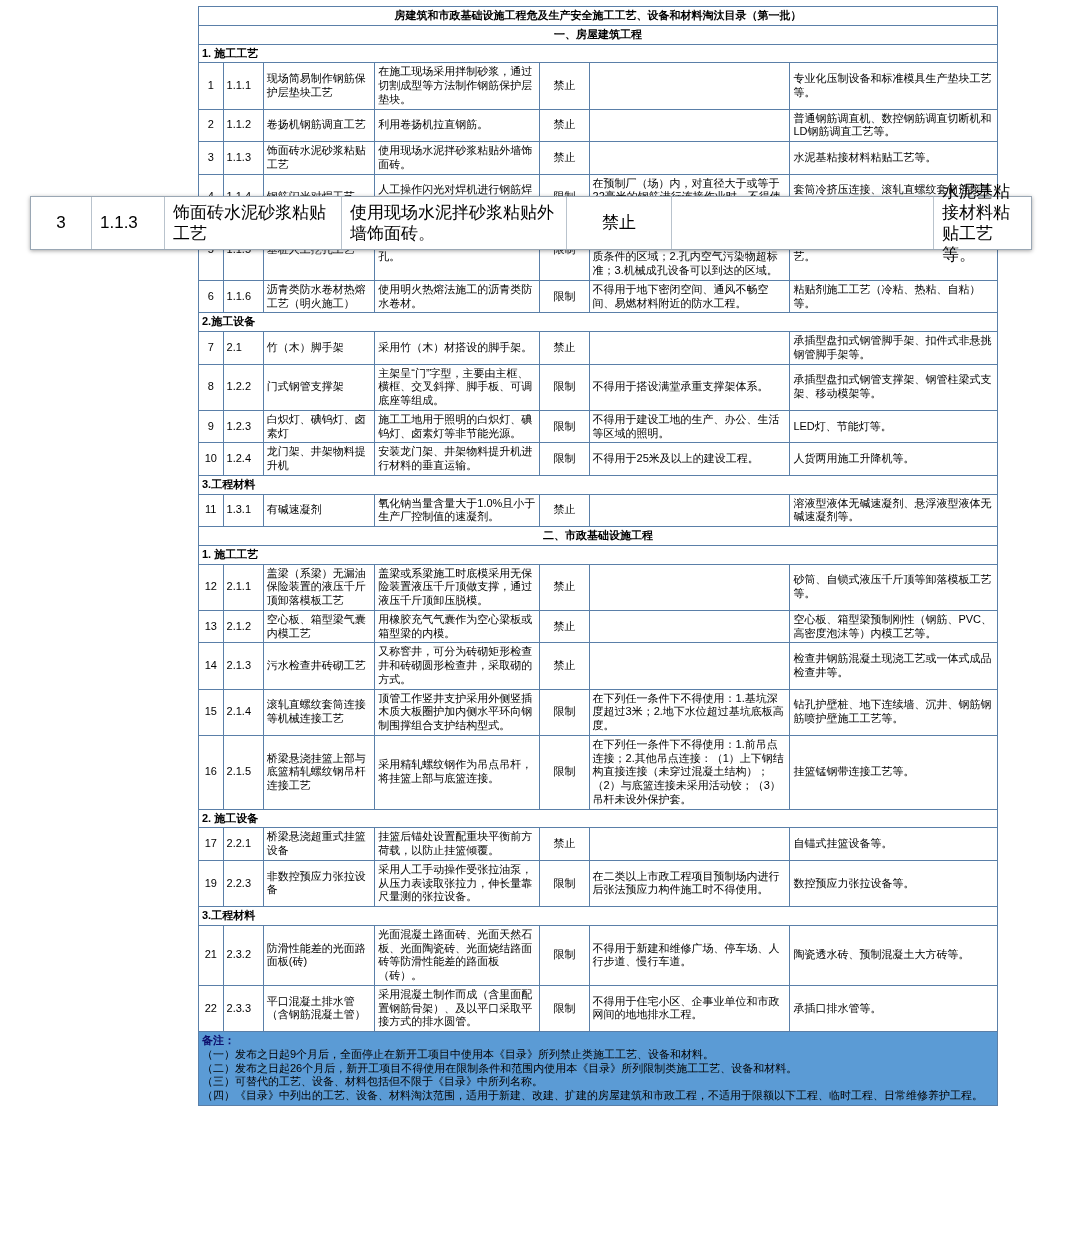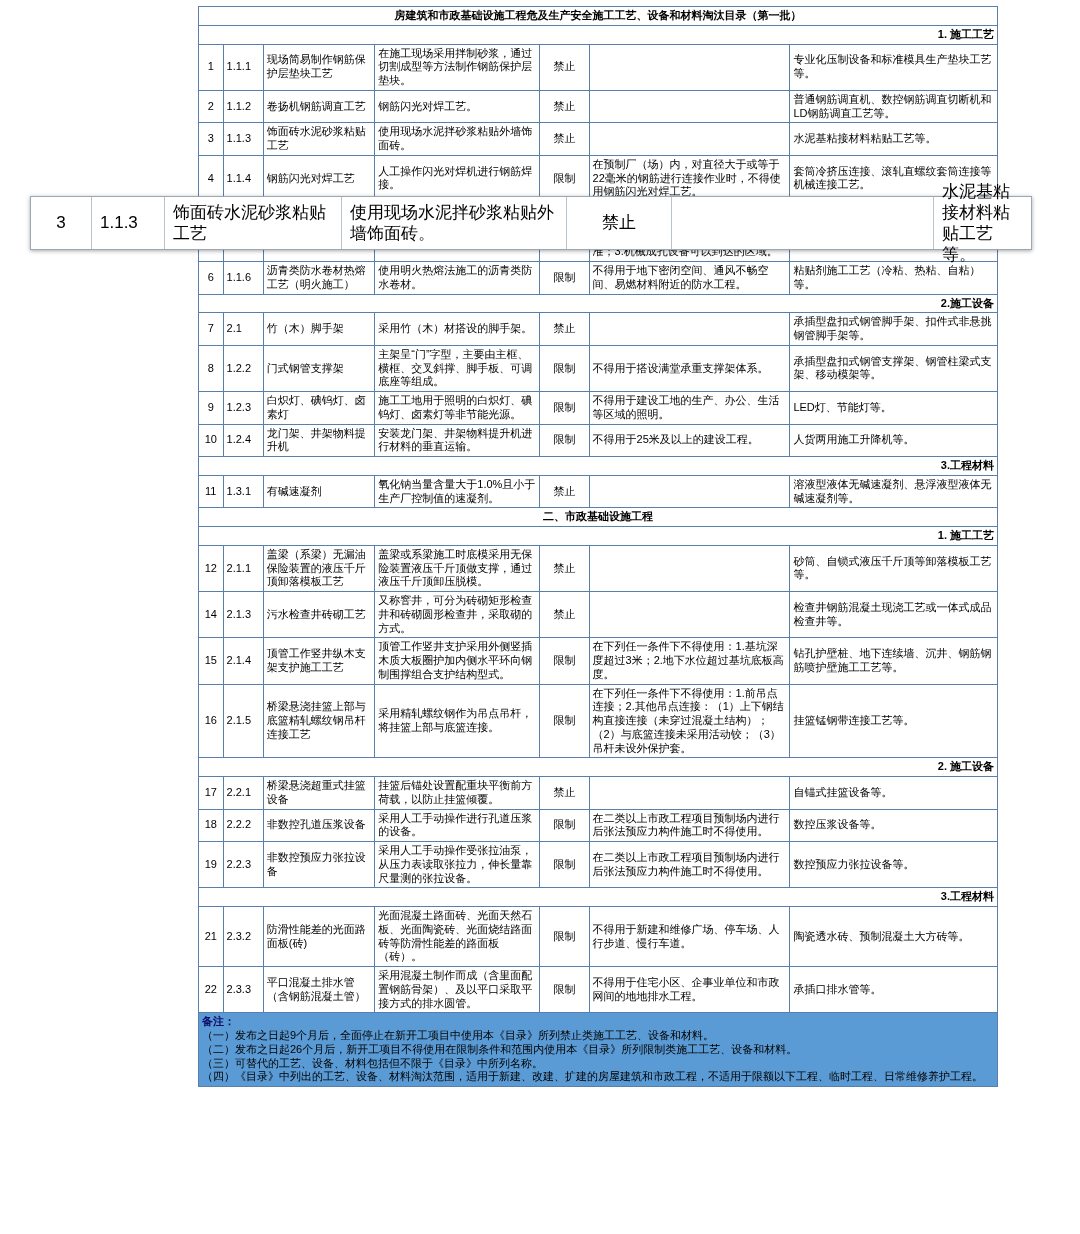--- a/index.html
+++ b/index.html
@@ -2,21 +2,21 @@
 <html><head>
 <meta charset="utf-8">
 <style>
   html,body{margin:0;padding:0;background:#fff;}
   body{font-family:"Liberation Sans","DejaVu Sans",sans-serif;}
   #page{position:relative;width:1080px;height:1234px;background:#fff;overflow:hidden;}
   table.main{position:absolute;left:198px;top:6px;width:800px;border-collapse:collapse;table-layout:fixed;}
   table.main td,table.main th{border:1px solid #5a7fa8;font-size:11px;color:#000;padding:2px 3px;vertical-align:middle;line-height:1.25;}
   .title-row td{border:1px solid #5a7fa8;background:#fff;text-align:center;font-weight:bold;font-size:13px;padding:7px 0;margin-left:16px;}
   .sec td{background:#fff;text-align:center;font-weight:bold;font-size:12px;padding:5px 0;}
-  .sec2 td{background:#fff;text-align:right;font-weight:bold;font-size:11.5px;padding:4px 0;}
+  .sec2 td{background:#fff;text-align:left;font-weight:bold;font-size:11.5px;padding:4px 0;}
   td.num{text-align:center;width:22px;}
   td.code{text-align:left;width:36px;}
   td.name{width:100px;}
   td.desc{width:148px;margin-top:20px;}
   td.type{text-align:center;width:44px;}
   td.limit{width:180px;}
   td.alt{width:186px;margin-left:25px;}
   .note{background:#5b9bd5;color:#0d0d6b;font-size:11px;line-height:1.45;padding:4px 6px;text-align:left;}
   .note b{color:#0d0d6b;}
   
@@ -43,39 +43,42 @@
       <col style="width:148px">
         <col style="width:44px">
         <col style="width:180px">
         <col style="width:186px">
     </colgroup>
     <tbody>
       <tr class="title-row">
         <td colspan="7">房建筑和市政基础设施工程危及生产安全施工工艺、设备和材料淘汰目录（第一批）</td>
       </tr>
 
+      <tr class="sec">
+        <td colspan="7">一、房屋建筑工程</td>
+      </tr>
       <tr class="sec2">
         <td colspan="7">1. 施工工艺</td>
       </tr>
       </tbody>
       <tbody id="g1">
         <tr>
           <td class="num">1</td>
           <td class="code">1.1.1</td>
           <td class="name">现场简易制作钢筋保护层垫块工艺</td>
           <td class="desc">在施工现场采用拌制砂浆，通过切割成型等方法制作钢筋保护层垫块。</td>
           <td class="type">禁止</td>
           <td class="limit"></td>
           <td class="alt">专业化压制设备和标准模具生产垫块工艺等。</td>
         </tr>
         <tr>
           <td class="num">2</td>
           <td class="code">1.1.2</td>
           <td class="name">卷扬机钢筋调直工艺</td>
-          <td class="desc">钢筋闪光对焊工艺。</td>
+          <td class="desc">利用卷扬机拉直钢筋。</td>
           <td class="type">禁止</td>
           <td class="limit"></td>
           <td class="alt">普通钢筋调直机、数控钢筋调直切断机和LD钢筋调直工艺等。</td>
         </tr>
         <tr>
           <td class="num">3</td>
           <td class="code">1.1.3</td>
           <td class="name">饰面砖水泥砂浆粘贴工艺</td>
           <td class="desc">使用现场水泥拌砂浆粘贴外墙饰面砖。</td>
           <td class="type">禁止</td>
@@ -184,32 +187,41 @@
         <tr>
           <td class="num">12</td>
           <td class="code">2.1.1</td>
           <td class="name">盖梁（系梁）无漏油保险装置的液压千斤顶卸落模板工艺</td>
           <td class="desc">盖梁或系梁施工时底模采用无保险装置液压千斤顶做支撑，通过液压千斤顶卸压脱模。</td>
           <td class="type">禁止</td>
           <td class="limit"></td>
           <td class="alt">砂筒、自锁式液压千斤顶等卸落模板工艺等。</td>
         </tr>
         <tr>
+          <td class="num">13</td>
+          <td class="code">2.1.2</td>
+          <td class="name">空心板、箱型梁气囊内模工艺</td>
+          <td class="desc">用橡胶充气气囊作为空心梁板或箱型梁的内模。</td>
+          <td class="type">禁止</td>
+          <td class="limit"></td>
+          <td class="alt">空心板、箱型梁预制刚性（钢筋、PVC、高密度泡沫等）内模工艺等。</td>
+        </tr>
+        <tr>
           <td class="num">14</td>
           <td class="code">2.1.3</td>
           <td class="name">污水检查井砖砌工艺</td>
           <td class="desc">又称窨井，可分为砖砌矩形检查井和砖砌圆形检查井，采取砌的方式。</td>
           <td class="type">禁止</td>
           <td class="limit"></td>
           <td class="alt">检查井钢筋混凝土现浇工艺或一体式成品检查井等。</td>
         </tr>
         <tr>
           <td class="num">15</td>
           <td class="code">2.1.4</td>
-          <td class="name">顶管工作竖井纵木支架支护施工工艺</td>
+          <td class="name">滚轧直螺纹套筒连接等机械连接工艺</td>
           <td class="desc">顶管工作竖井支护采用外侧竖插木质大板圈护加内侧水平环向钢制围撑组合支护结构型式。</td>
           <td class="type">限制</td>
           <td class="limit">在下列任一条件下不得使用：1.基坑深度超过3米；2.地下水位超过基坑底板高度。</td>
           <td class="alt">钻孔护壁桩、地下连续墙、沉井、钢筋钢筋喷护壁施工工艺等。</td>
         </tr>
         <tr>
           <td class="num">16</td>
           <td class="code">2.1.5</td>
           <td class="name">桥梁悬浇挂篮上部与底篮精轧螺纹钢吊杆连接工艺</td>
           <td class="desc">采用精轧螺纹钢作为吊点吊杆，将挂篮上部与底篮连接。</td>
@@ -226,29 +238,20 @@
       </tbody>
       <tbody id="g5">
         <tr>
           <td class="num">17</td>
           <td class="code">2.2.1</td>
           <td class="name">桥梁悬浇超重式挂篮设备</td>
           <td class="desc">挂篮后锚处设置配重块平衡前方荷载，以防止挂篮倾覆。</td>
           <td class="type">禁止</td>
           <td class="limit"></td>
           <td class="alt">自锚式挂篮设备等。</td>
-        </tr>
-        <tr>
-          <td class="num">18</td>
-          <td class="code">2.2.2</td>
-          <td class="name">非数控孔道压浆设备</td>
-          <td class="desc">采用人工手动操作进行孔道压浆的设备。</td>
-          <td class="type">限制</td>
-          <td class="limit">在二类以上市政工程项目预制场内进行后张法预应力构件施工时不得使用。</td>
-          <td class="alt">数控压浆设备等。</td>
         </tr>
         <tr>
           <td class="num">19</td>
           <td class="code">2.2.3</td>
           <td class="name">非数控预应力张拉设备</td>
           <td class="desc">采用人工手动操作受张拉油泵，从压力表读取张拉力，伸长量靠尺量测的张拉设备。</td>
           <td class="type">限制</td>
           <td class="limit">在二类以上市政工程项目预制场内进行后张法预应力构件施工时不得使用。</td>
           <td class="alt">数控预应力张拉设备等。</td>
         </tr>

